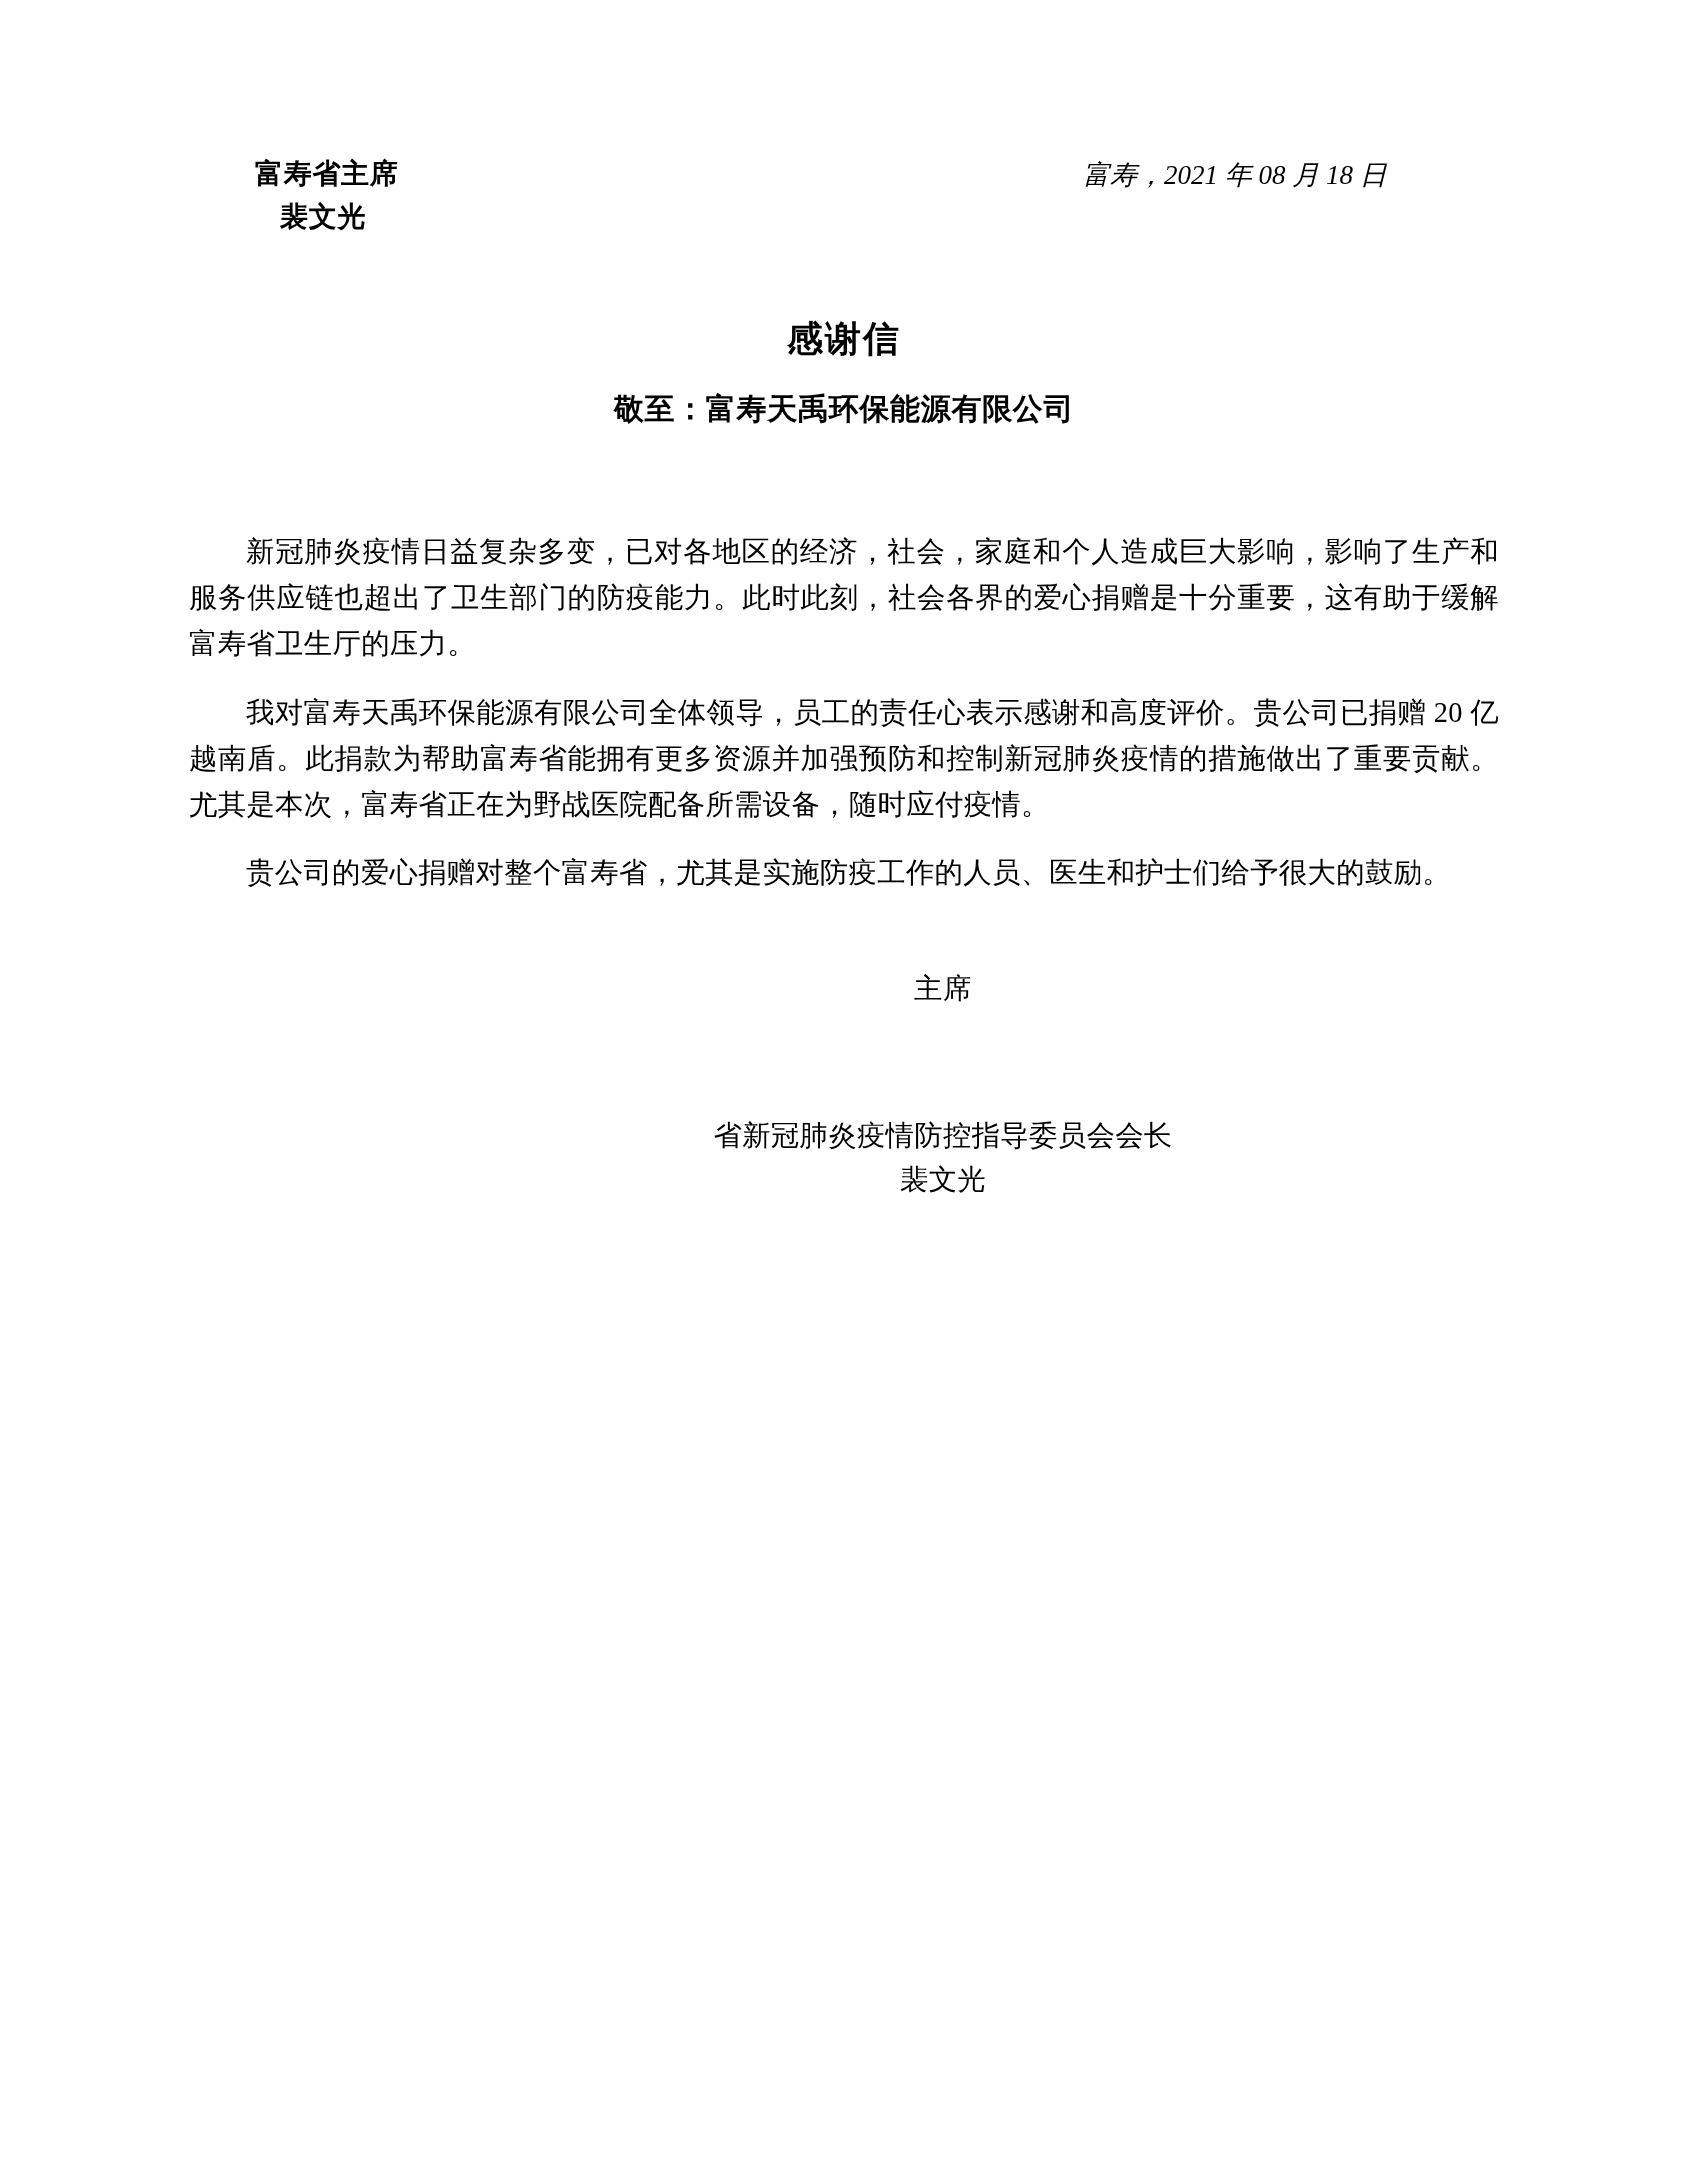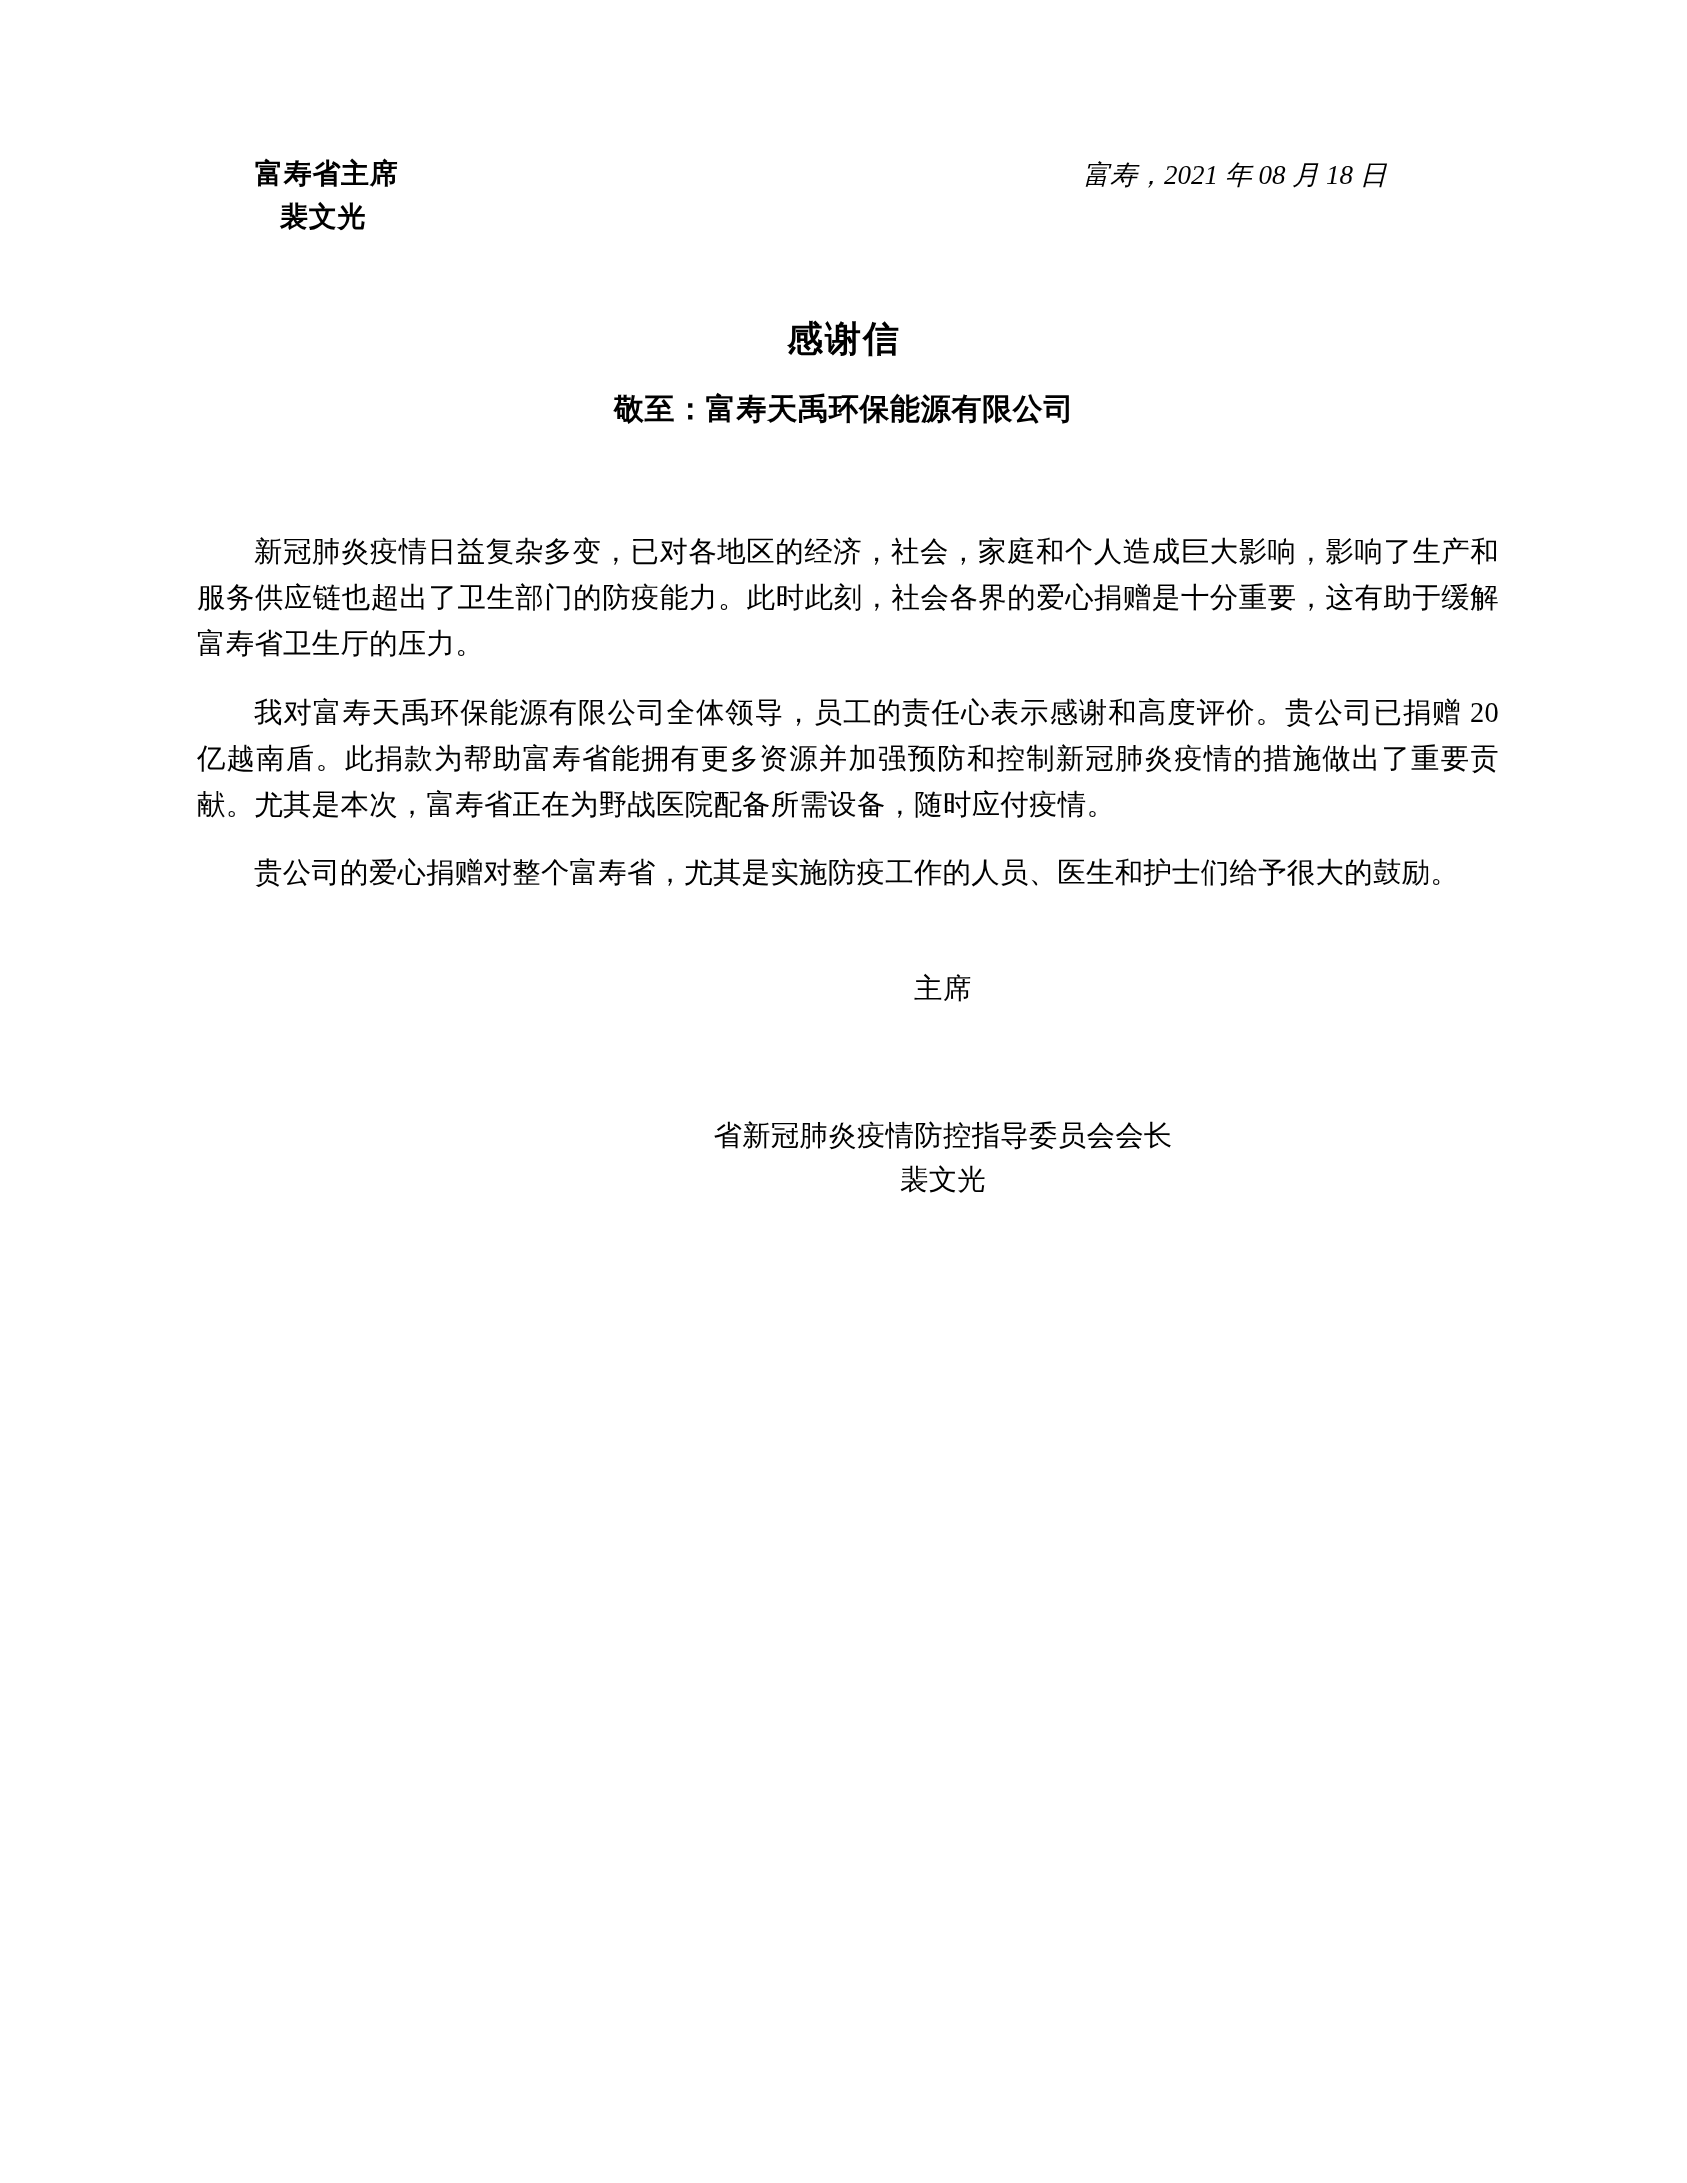--- a/index.html
+++ b/index.html
@@ -74,21 +74,20 @@
     margin-top: 24px;
     font-size: 30px;
     font-weight: 700;
     letter-spacing: 0.7px;
     line-height: 1.4;
   }
 
   
   .body-block {
     margin-top: 99px;
-    margin-left: 8px;
   }
   .para {
     font-size: 28.4px;
     line-height: 1.62;
     text-align: justify;
     text-justify: inter-ideograph;
     text-indent: 57px;
     margin: 0 0 22.5px 0;
     letter-spacing: 0.3px;
   }

